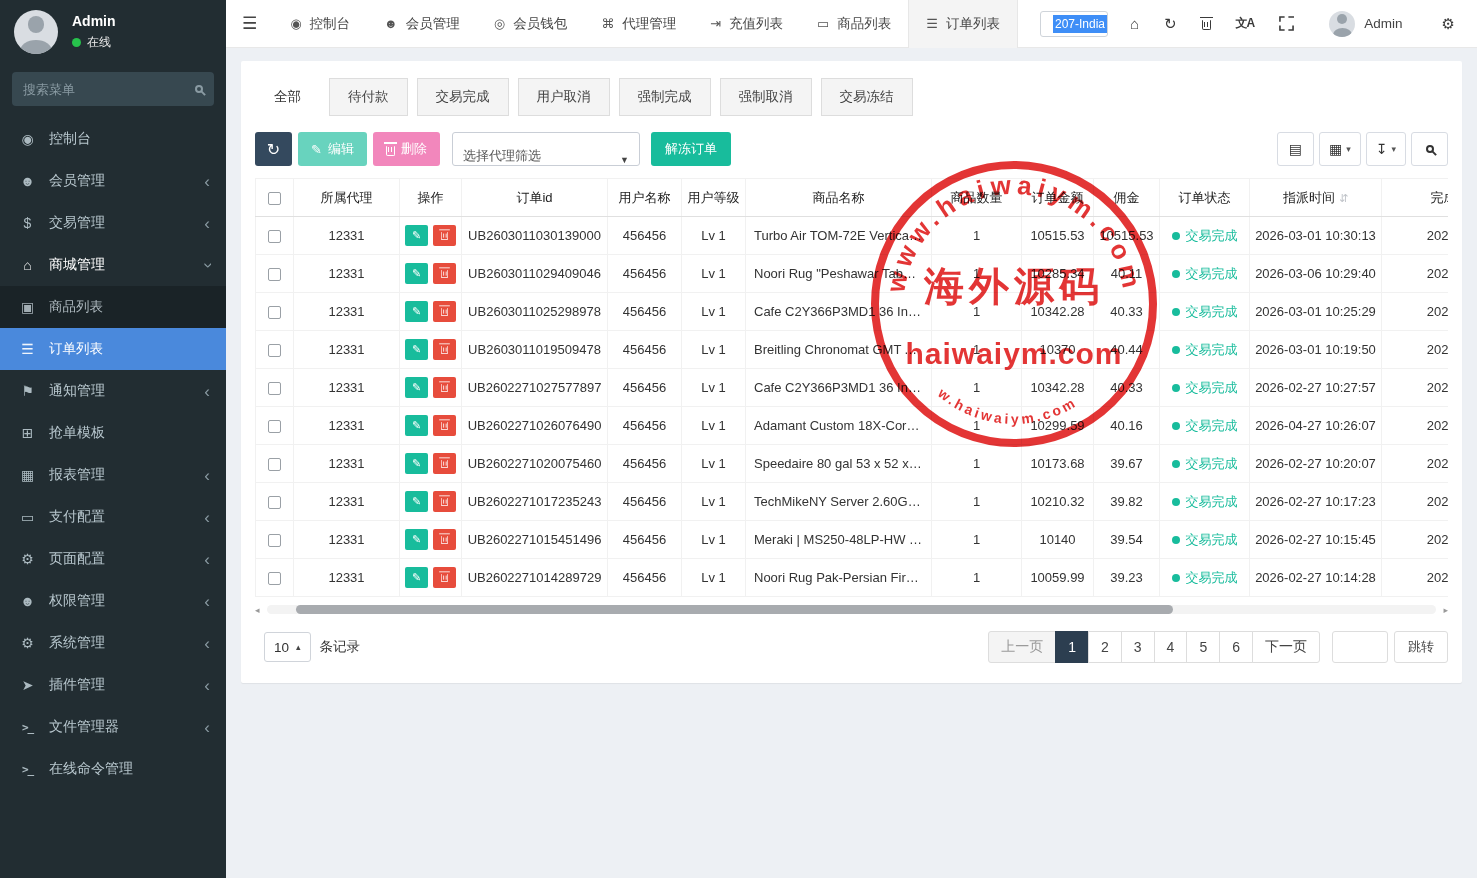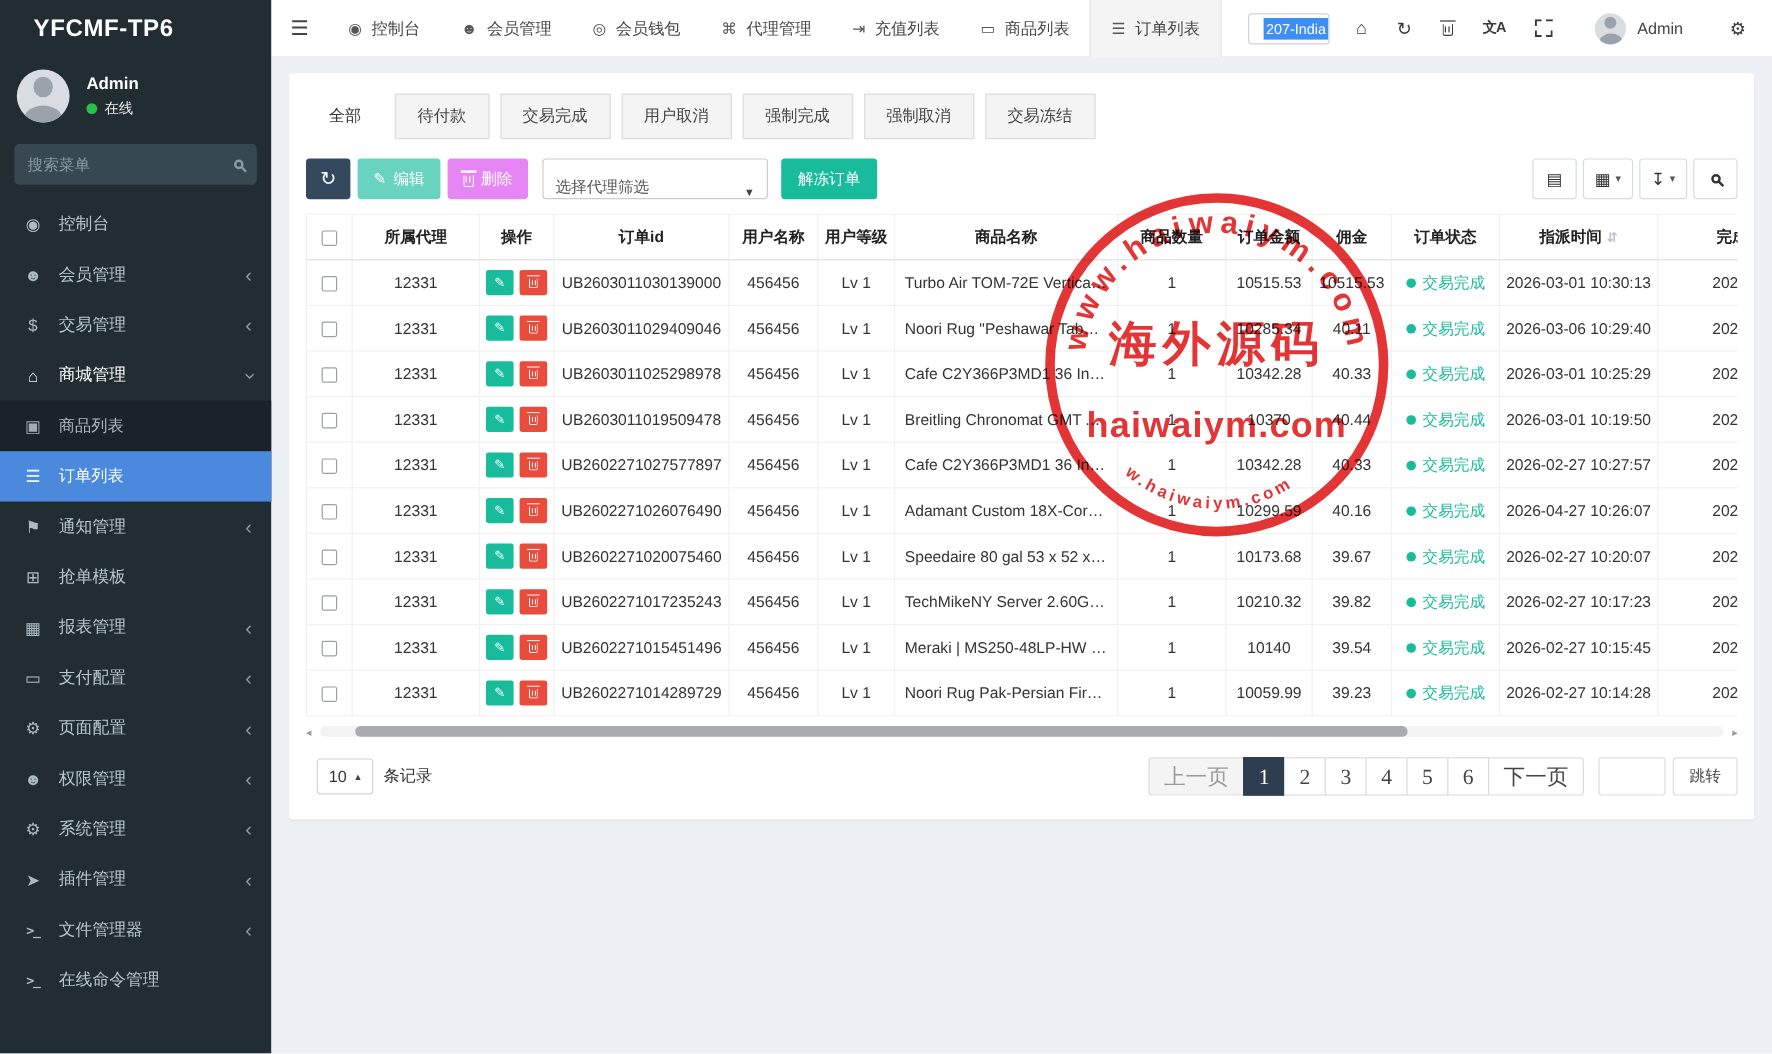--- a/index.html
+++ b/index.html
@@ -57,33 +57,33 @@
   
   .content{position:absolute;left:226px;top:48px;right:0;bottom:0;padding:13px 15px;overflow:hidden}
   .card{background:#fff;border-radius:2px;box-shadow:0 1px 1px rgba(0,0,0,.06);padding:17px 14px 20px}
   .ftabs{display:flex;gap:9px}
   .ftab{padding:9px 18px;background:#f4f4f4;border:1px solid #ddd;color:#444;font-size:13.5px;cursor:pointer;white-space:nowrap}
   .ftab.active{background:#fff;border-color:transparent;color:#333}
   .toolbar{display:flex;align-items:center;margin:16px 0 12px;gap:6px}
   .btn{height:34px;border:none;border-radius:3px;color:#fff;display:inline-flex;align-items:center;justify-content:center;gap:6px;font-size:13px;cursor:pointer;font-family:inherit}
   .btn-dark{width:37px;background:#34495e;font-size:16px}
   .btn-green{background:#18bc9c;padding:0 13px;opacity:.65}
-  .btn-red{background:#d946ef;padding:0 13px;opacity:.65}
+  .btn-red{background:#ec4899;padding:0 13px;opacity:.65}
   .btn-solid-green{background:#18bc9c;padding:0 14px;margin-left:5px}
   .sel-box{width:188px;height:34px;border:1px solid #c9ced6;border-radius:3px;background:#fff;display:flex;align-items:flex-end;justify-content:space-between;padding:0 10px;color:#555;margin-left:6px;cursor:pointer}
   .sel-box .car{font-size:9px;color:#444}
   .right-tools{margin-left:auto;display:flex;gap:5px}
   .tool-btn{min-width:37px;height:34px;border:1px solid #d8dce3;background:#fff;border-radius:3px;display:inline-flex;align-items:center;justify-content:center;gap:4px;color:#333;padding:0 9px;cursor:pointer;font-size:14px}
   .tool-btn .car{font-size:9px;color:#555}
 
   
   .tbl-wrap{overflow:hidden;width:100%}
   table{border-collapse:collapse;table-layout:fixed;width:1276px}
   th,td{border:1px solid #f1f1f1;height:38px;text-align:center;font-size:13px;overflow:hidden;white-space:nowrap}
-  th{font-weight:bold;color:#222;border-bottom:1px solid #e0e0e0;background:#fff}
+  th{font-weight:normal;color:#222;border-bottom:1px solid #e0e0e0;background:#fff}
   td{color:#333}
   .c-check{width:38px}.c-agent{width:106px}.c-ops{width:62px}.c-id{width:146px}.c-user{width:74px}
   .c-lv{width:64px}.c-prod{width:186px}.c-qty{width:90px}.c-amt{width:72px}.c-comm{width:66px}
   .c-status{width:90px}.c-assign{width:132px}.c-done{width:150px}
   td.c-prod{text-align:left;padding:0 8px;text-overflow:ellipsis}
   .cb{display:inline-block;width:13px;height:13px;border:1px solid #9aa0a6;border-radius:2px;background:#fff;vertical-align:middle;cursor:pointer}
   .ops-wrap{display:inline-flex;gap:5px;align-items:center}
   .op{width:23px;height:21px;border-radius:2px;display:inline-flex;align-items:center;justify-content:center;color:#fff;cursor:pointer;border:none}
   .op.edit{background:#18bc9c;font-size:11px}
   .op.del{background:#e74c3c}
@@ -98,35 +98,34 @@
   .hscroll .arrow.l{left:0}.hscroll .arrow.r{right:0}
   .hscroll .track{position:absolute;left:12px;right:12px;top:0;height:9px;background:#f3f3f3;border-radius:5px}
   .hscroll .thumb{position:absolute;left:2.5%;width:75%;top:0;height:9px;background:#a8abaf;border-radius:5px;cursor:pointer}
 
   
   .tfoot{display:flex;align-items:center;margin-top:16px}
   .tfoot .summary{color:#333;font-size:13.5px;display:flex;align-items:center}
   .pagesize{display:inline-flex;align-items:center;gap:7px;border:1px solid #d0d4da;border-radius:3px;height:30px;padding:0 9px;margin:0 9px;background:#fff;cursor:pointer}
   .pagesize .car{font-size:9px;color:#444}
   .pager{margin-left:auto;display:flex;align-items:center}
-  .pg{min-width:30px;height:32px;border:1px solid #ddd;background:#fff;display:inline-flex;align-items:center;justify-content:center;padding:0 12px;color:#444;margin-left:-1px;cursor:pointer;font-size:18px;font-family:Liberation Serif, serif}
+  .pg{min-width:30px;height:32px;border:1px solid #ddd;background:#fff;display:inline-flex;align-items:center;justify-content:center;padding:0 12px;color:#444;margin-left:-1px;cursor:pointer;font-size:14px;font-family:Liberation Sans, sans-serif}
   .pg.prev{background:#f4f4f4;color:#9a9a9a;border-radius:3px 0 0 3px}
   .pg.next{border-radius:0 3px 3px 0}
   .pg.active{background:#2c3e50;border-color:#2c3e50;color:#fff}
   .jump-input{width:56px;height:32px;border:1px solid #ddd;border-radius:3px;margin-left:12px;background:#fff;outline:none;padding:0 6px;font-family:inherit}
   .jump-btn{height:32px;border:1px solid #ddd;background:#fff;padding:0 13px;margin-left:6px;border-radius:3px;color:#444;cursor:pointer;font-size:13px;font-family:inherit}
 
   
   .stamp{position:absolute;left:858px;top:148px;width:312px;height:312px;z-index:50;pointer-events:none;opacity:.9;mix-blend-mode:multiply}
 </style>
 </head>
 <body>
 
 <div class="sidebar">
-  <div class="logo">YFCMF-TP6</div>
   <div class="user-panel">
     <div class="person avatar-lg"></div>
     <div>
       <div class="user-name">Admin</div>
       <div class="user-status">
           <span class="dot-green"></span>
           <span>在线</span>
         </div>
     </div>
   </div>

